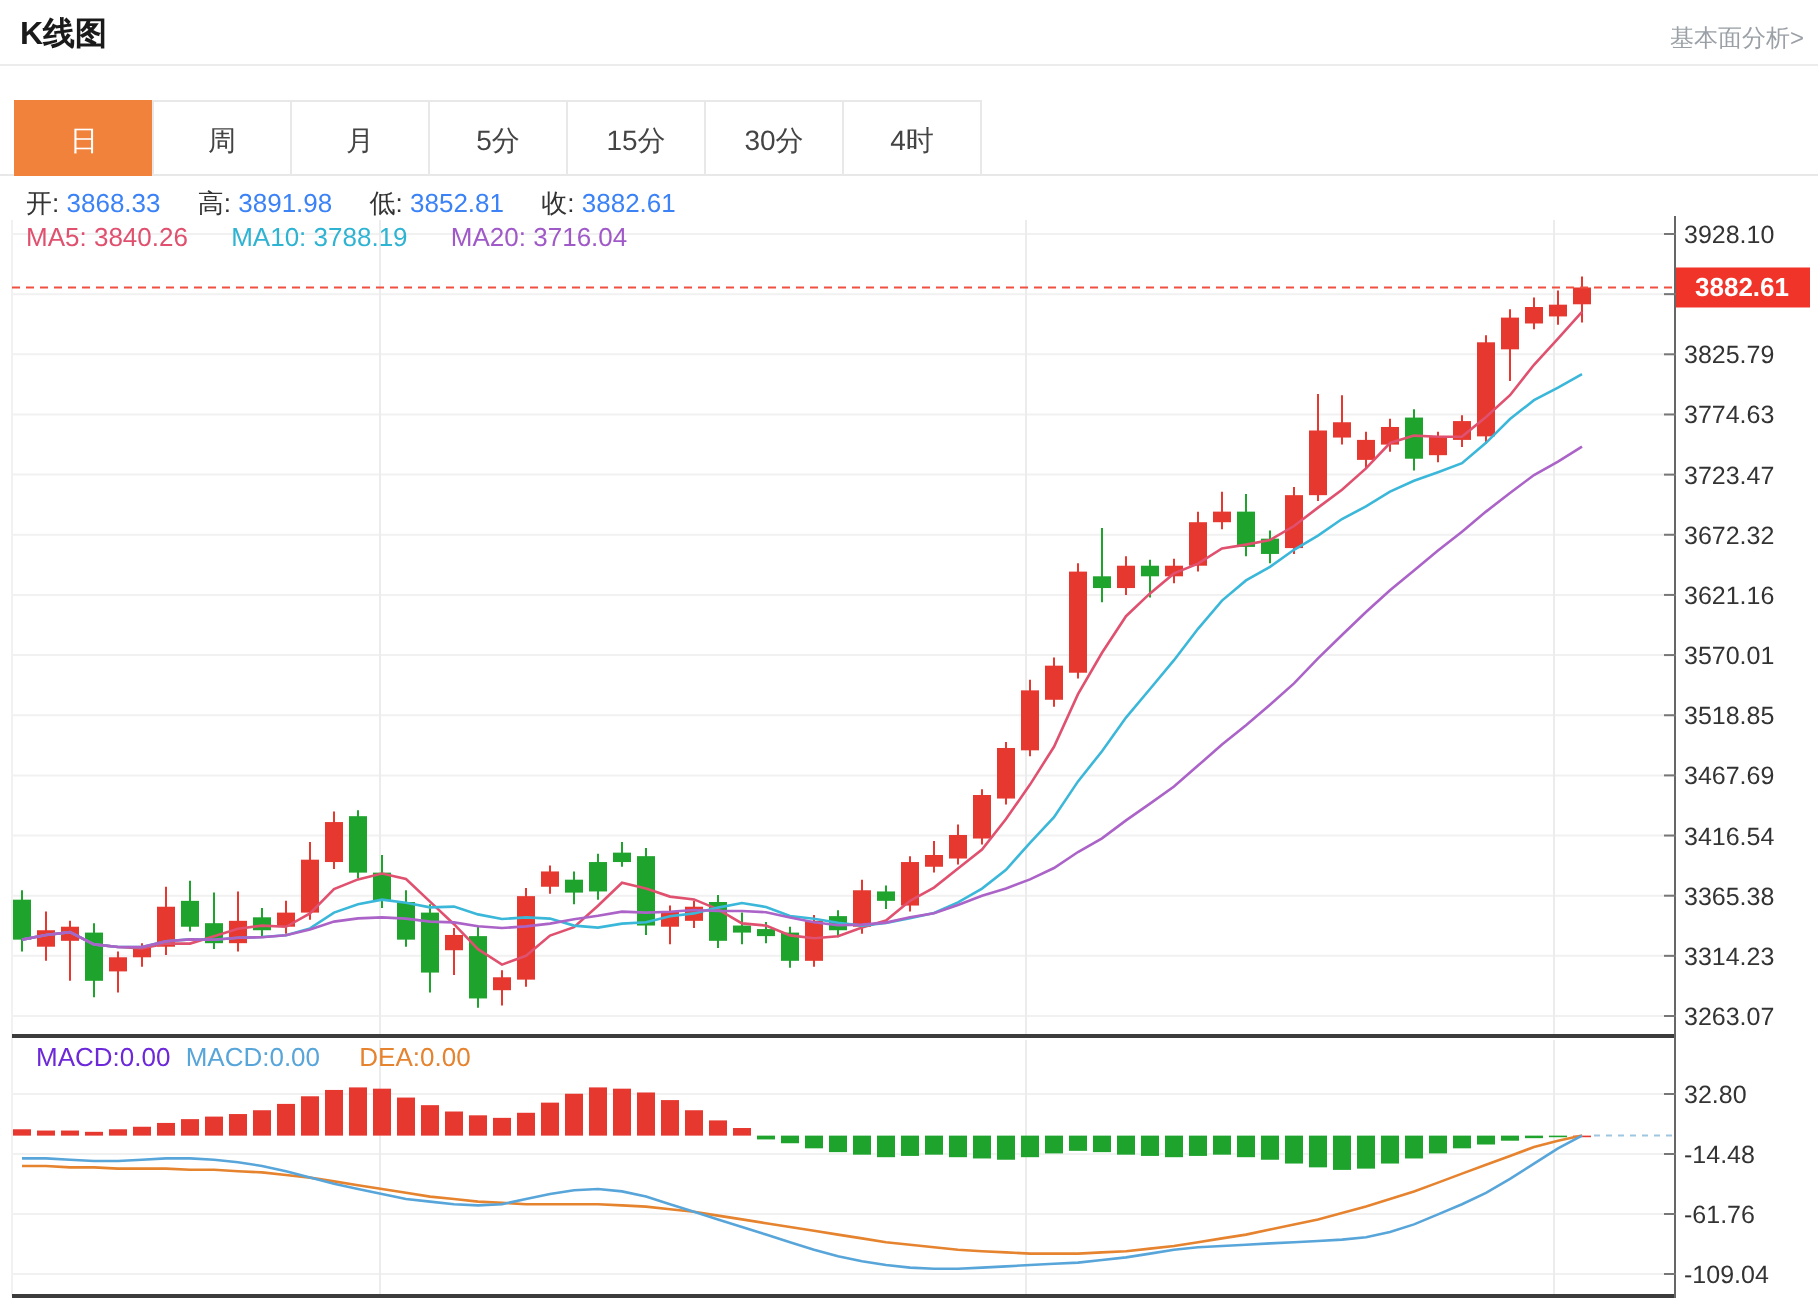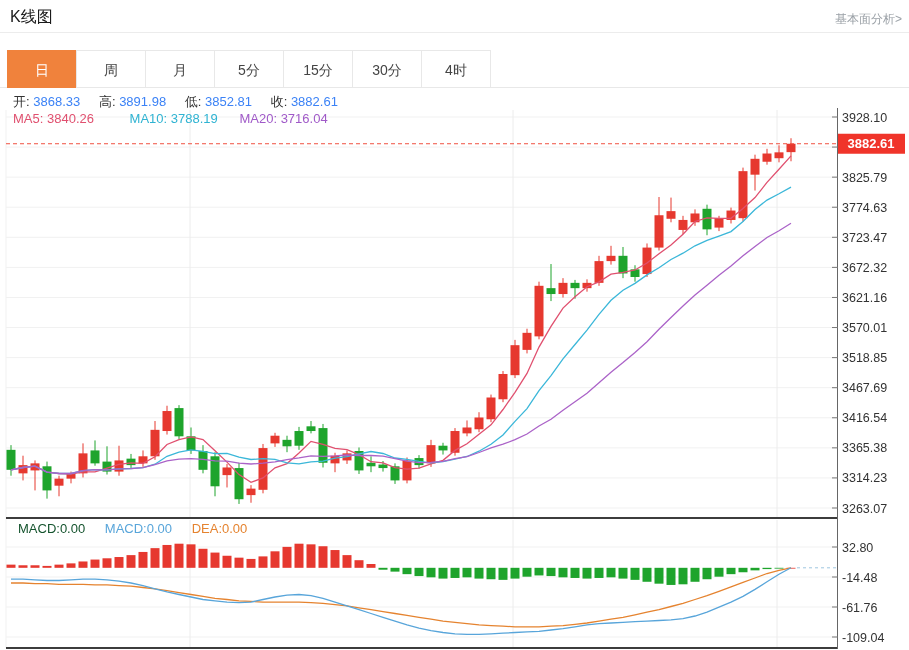--- a/index.html
+++ b/index.html
@@ -1,34 +1,34 @@
 <!DOCTYPE html>
 <html><head>
 <meta charset="utf-8">
 <style>
   html,body{margin:0;padding:0;background:#fff;}
   body{width:909px;height:650px;position:relative;overflow:hidden;
        font-family:"Liberation Sans","DejaVu Sans",sans-serif;color:#333;}
-  .page-title{position:absolute;left:10px;top:7px;font-size:16px;font-weight:normal;color:#1a1a1a;}
+  .page-title{position:absolute;left:10px;top:7px;font-size:16px;font-weight:bold;color:#1a1a1a;}
   .fund-link{position:absolute;right:7px;top:11px;font-size:12px;color:#9aa0a6;cursor:pointer;}
   .hdr-divider{position:absolute;left:0;top:32px;width:909px;height:1px;background:#ececec;}
   .tabs{position:absolute;left:8px;top:50px;display:flex;z-index:3;}
   .tab{width:70px;height:38px;line-height:38px;text-align:center;font-size:14px;color:#444;
        background:#fff;border:1px solid #e8e8e8;margin-left:-1px;cursor:pointer;box-sizing:border-box;}
   .tab.active{background:#f0823c;border-color:#f0823c;color:#fff;}
   .tabs-bottom{position:absolute;left:0;top:87px;width:909px;height:1px;background:#e8e8e8;}
   .ohlc-row{position:absolute;left:13px;top:93px;font-size:13px;z-index:3;white-space:nowrap;}
   .ohlc-row .lbl{color:#333;}
   .ohlc-row .val{color:#3b82f6;margin-right:15px;}
   .ma-row{position:absolute;left:13px;top:111px;font-size:13px;z-index:3;white-space:nowrap;}
-  .ma5{color:#e0506f;margin-right:32px;text-align:center;}
+  .ma5{color:#e0506f;margin-right:18px;text-align:center;}
   .ma10{color:#2fb3d2;margin-right:18px;margin-top:42px;}
   .ma20{color:#a05ac8;}
   .macd-row{position:absolute;left:18px;top:521px;font-size:13px;z-index:3;white-space:nowrap;}
-  .macd-l{color:#14532d;margin-right:16px;}
+  .macd-l{color:#6d28d9;margin-right:4px;}
   .diff-l{color:#58a5da;margin-right:16px;}
   .dea-l{color:#e5832f;}
   svg#chart{position:absolute;left:0;top:0;z-index:1;}
 </style>
 </head>
 <body>
 
 <span class="page-title">K线图</span>
 <span class="fund-link">基本面分析&gt;</span>
 <div class="hdr-divider"></div>

